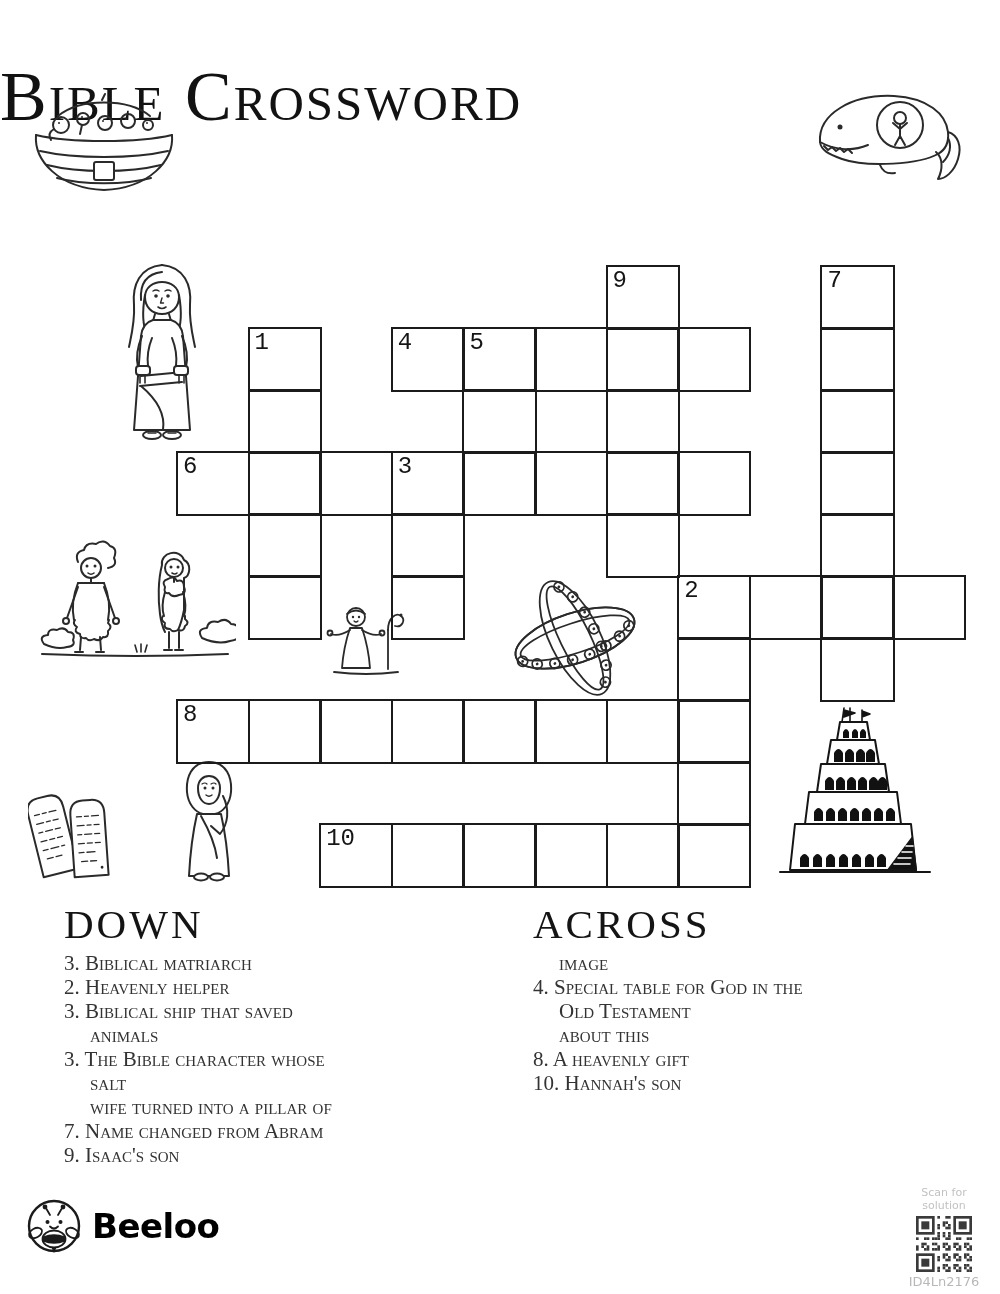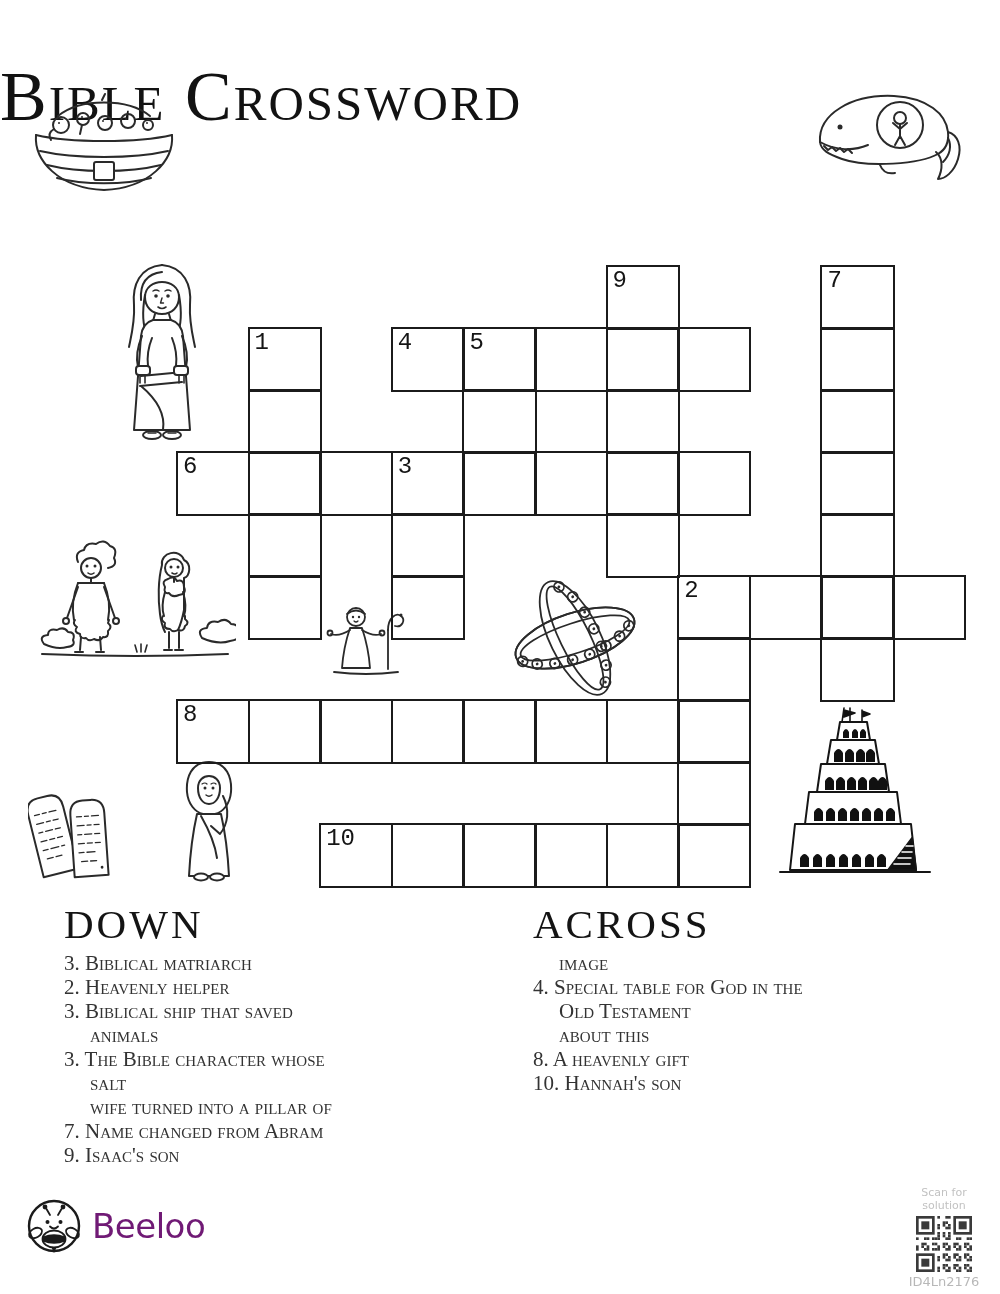--- a/index.html
+++ b/index.html
@@ -28,22 +28,22 @@
   .clues-col { position:absolute; }
   .clue-heading { font-size:41px; line-height:44px; letter-spacing:3px; color:#141414; }
   .clue-list { margin-top:5px; font-variant:small-caps; font-size:21px; line-height:24px;
                color:#333333; }
   .clue-line { white-space:nowrap; }
   .clue-line.cont { margin-left:26px; }
 
   
   .brand { position:absolute; left:26px; top:1198px; height:56px; display:flex; align-items:center; }
   .brand-logo { width:56px; height:56px; }
-  .brand-name { margin-left:10px; font-family:"DejaVu Sans", sans-serif; font-weight:normal;
-                font-size:34px; letter-spacing:-0.5px; color:#701a75; }
+  .brand-name { margin-left:10px; font-family:"DejaVu Sans", sans-serif; font-weight:bold;
+                font-size:34px; letter-spacing:-0.5px; color:#000000; }
   .copyright { position:absolute; left:0; top:1256px; width:1000px; text-align:center;
                font-family:"DejaVu Sans", sans-serif; font-size:13px; color:#b5b5b5; }
   .qr-block { position:absolute; left:902px; top:1186px; width:84px; text-align:center;
               font-family:"DejaVu Sans", sans-serif; color:#c2c2c2; }
   .qr-caption { font-size:11px;text-align:center; }
   .qr-svg { width:56px; height:56px; margin:4px auto 2px auto; display:block; }
   .qr-id { font-size:13px; color:#b8b8b8; }
 </style>
 </head>
 <body>

